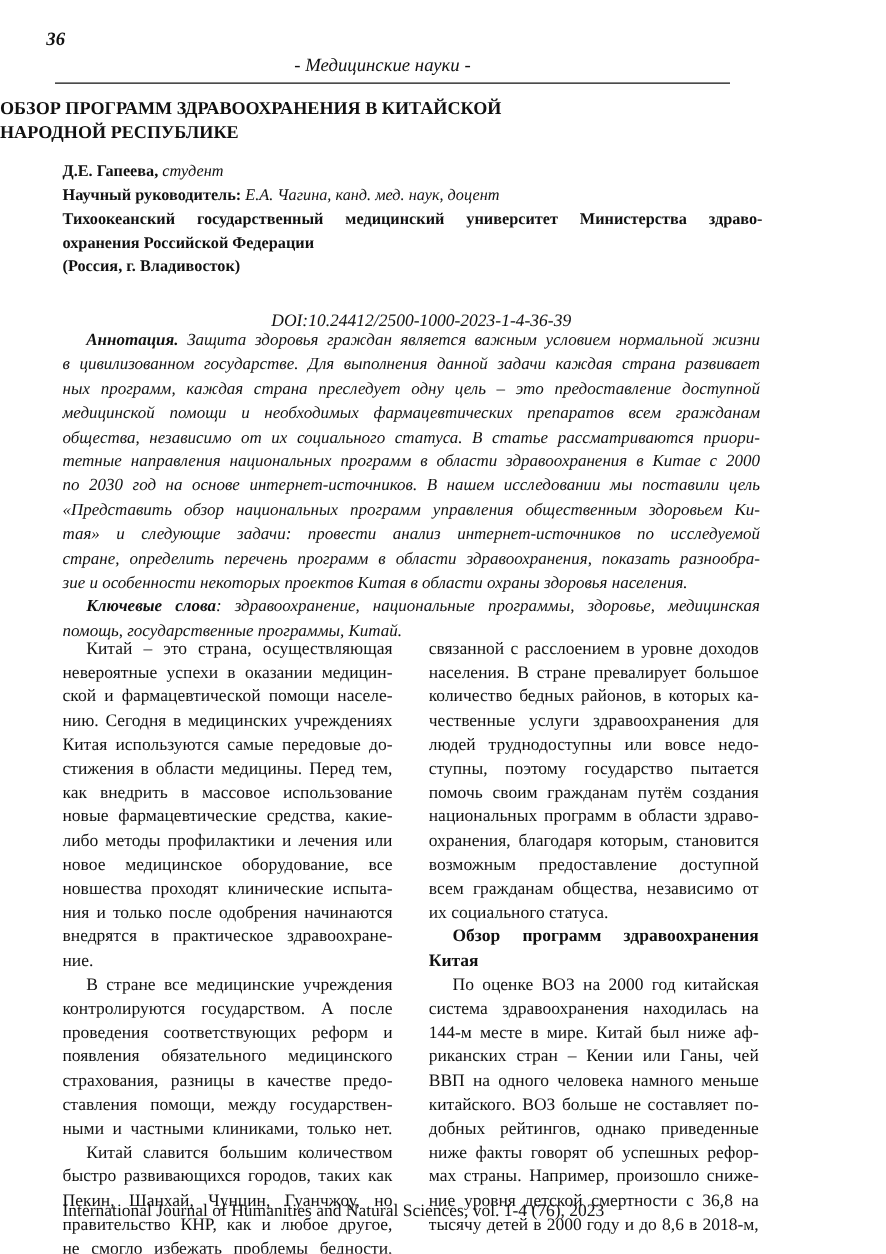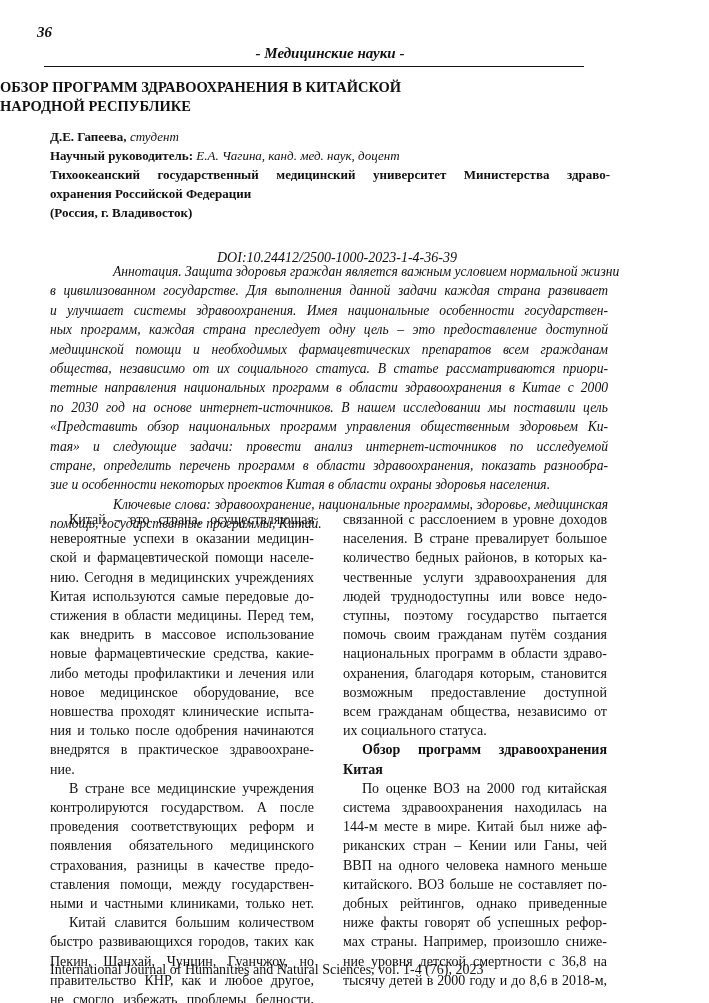--- a/index.html
+++ b/index.html
@@ -1,37 +1,37 @@
 <!DOCTYPE html>
 <html><head>
 <meta charset="utf-8">
 <style>
   html, body { margin: 0; padding: 0; background: #ffffff; }
   body { width: 709px; height: 1003px; position: relative; overflow: hidden;
          font-family: "Liberation Serif", "DejaVu Serif", serif; color: #111; }
   .page-number { position: absolute; left: 37px; top: 24px; font-size: 15px; font-weight: bold; font-style: italic; }
-  .section-header { position: absolute; left: 60px; width: 540px; top: 45px; text-align: center;
-                    font-size: 15px; font-weight: bold; font-style: italic; }
+  .section-header { position: absolute; left: 36px; width: 540px; top: 45px; text-align: center;
+                    font-size: 15px; font-weight: normal; font-style: italic; }
   .header-rule { position: absolute; left: 44px; width: 540px; top: 66px; border-top: 1.3px solid #111; }
   .title { position: absolute; left: 0; width: 650px; top: 78px; text-align: left;
            font-size: 14.5px; font-weight: bold; line-height: 19px; }
   .title div { white-space: nowrap; }
   .authors { position: absolute; left: 50px; top: 127px; font-size: 13px; line-height: 19px; width: 560px; }
   .authors .b { font-weight: bold; }
   .authors .i { font-style: italic; font-weight: normal; }
   .justify-line { display: block; text-align: justify; text-align-last: justify; white-space: nowrap; }
   .doi { position: absolute; left: 0; width: 600px; top: 234px; text-align: right; padding-right: 0;
          font-size: 14px; font-style: italic; }
   .doi span { position: absolute; left: 217px; margin-top: 16px; }
   .abstract { position: absolute; left: 50px; width: 558px; top: 262px; font-size: 13.6px;
               font-style: italic; line-height: 19.4px; }
   .abstract .line { display: block; white-space: nowrap; text-align: justify; text-align-last: justify; }
   .abstract .last { text-align-last: left; }
   .abstract .indent { padding-left: 19px; }
-  .abstract .lbl { font-weight: normal; margin-left: 44px; }
+  .abstract .lbl { font-weight: bold; }
   .col { position: absolute; top: 510px; width: 264px; font-size: 14px; line-height: 19.2px; }
   .col-left { left: 50px; }
   .col-right { left: 343px; }
   .col .line { display: block; white-space: nowrap; text-align: justify; text-align-last: justify; overflow: hidden; }
   .col .last { text-align-last: left; }
   .col .indent { padding-left: 19px; }
   .col .bold { font-weight: bold; }
   .footer { position: absolute; left: 50px; top: 962px; font-size: 14px; }
 </style>
 </head>
@@ -60,21 +60,20 @@
   <div class="b">(Россия, г. Владивосток)</div>
 </div>
 
 <div class="doi">
   <span>DOI:10.24412/2500-1000-2023-1-4-36-39</span>
 </div>
 
 <div class="abstract">
   <span class="line indent"><span class="lbl">Аннотация.</span> <span>Защита здоровья граждан является важным условием нормальной жизни</span></span>
   <span class="line">в цивилизованном государстве. Для выполнения данной задачи каждая страна развивает</span>
-  <span class="line">и улучшает системы здравоохранения. Имея национальные особенности государствен-</span>
   <span class="line">ных программ, каждая страна преследует одну цель – это предоставление доступной</span>
   <span class="line">медицинской помощи и необходимых фармацевтических препаратов всем гражданам</span>
   <span class="line">общества, независимо от их социального статуса. В статье рассматриваются приори-</span>
   <span class="line">тетные направления национальных программ в области здравоохранения в Китае с 2000</span>
   <span class="line">по 2030 год на основе интернет-источников. В нашем исследовании мы поставили цель</span>
   <span class="line">«Представить обзор национальных программ управления общественным здоровьем Ки-</span>
   <span class="line">тая» и следующие задачи: провести анализ интернет-источников по исследуемой</span>
   <span class="line">стране, определить перечень программ в области здравоохранения, показать разнообра-</span>
   <span class="line last">зие и особенности некоторых проектов Китая в области охраны здоровья населения.</span>
   <span class="line indent"><span class="lbl">Ключевые слова</span><span>: здравоохранение, национальные программы, здоровье, медицинская</span></span>

